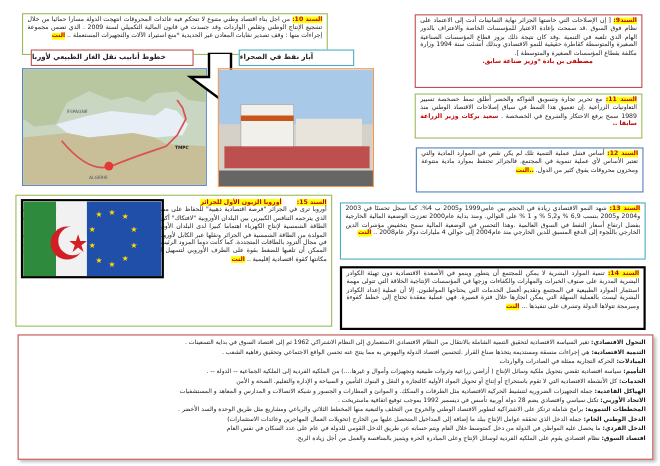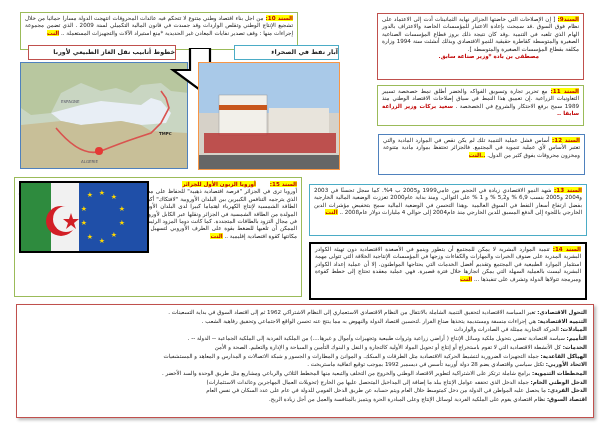--- a/index.html
+++ b/index.html
@@ -2,21 +2,21 @@
 <html><head>
 <meta charset="utf-8">
 <style>
   * { box-sizing: border-box; margin: 0; padding: 0; }
   html, body { width: 600px; height: 424px; background: #ffffff; overflow: hidden; }
   body { position: relative; font-family: "DejaVu Sans", sans-serif; color: #222; }
   .box { position: absolute; direction: rtl; text-align: justify; font-size: 5.6px; line-height: 7.4px; padding: 2px 4px; background: #fff; }
   .lbl { background: #ffff00; color: #c00000; font-weight: bold; }
   .src { color: #c00000; font-weight: bold; }
   .hl { background: #ffff00; color: #c00000; font-weight: bold; }
-  .caption { position: absolute; direction: rtl; text-align: right; font-size: 6.4px; font-weight: bold; line-height: 13px; background: #fff; }
+  .caption { position: absolute; direction: rtl; text-align: left; font-size: 6.4px; font-weight: bold; line-height: 13px; background: #fff; }
   .img { position: absolute; overflow: hidden; }
   .defs .row { display: block; }
   .defs .term { font-weight: bold; color: #1a1a1a; }
 </style>
 </head>
 <body>
 
 <div class="box" style="left:20px;top:12px;width:278px;height:38px;border:1.5px solid #9bbb59;">
   <span class="lbl">السند 10:</span>
   <span>من اجل بناء اقتصاد وطني متنوع لا تتحكم فيه عائدات المحروقات انتهجت الدولة مسارا حمائيا من خلال تشجيع الإنتاج الوطني وتقلص الواردات وقد جسدت في قانون المالية التكميلي لسنة 2009 . الذي تضمن مجموعة إجراءات منها : وقف تصدير نفايات المعادن غير الحديدية *منع استيراد الآلات والتجهيزات المستعملة ..</span>
@@ -24,21 +24,21 @@
 </div>
 
 <div class="box" style="left:377px;top:13px;width:207px;height:67px;border:1.5px solid #c0504d;">
   <span class="lbl">السند9:</span>
   <span>[ إن الإصلاحات التي خاضتها الجزائر نهاية الثمانينات أدت إلى الاعتماد على نظام فوق السوق .قد سمحت بإعادة الاعتبار للمؤسسات الخاصة والاعتراف بالدور الهام الذي تلعبه في التنمية .وقد كان نتيجة ذلك بروز قطاع المؤسسات الصناعية الصغيرة والمتوسطة كقاطرة حقيقية للنمو الاقتصادي وبذلك أنشئت سنة 1994 وزارة مكلفة بقطاع المؤسسات الصغيرة والمتوسطة ].</span>
   <div class="src" style="padding-right:40px;">مصطفى بن بادة *وزير صناعة سابق.</div>
 </div>
 
 <div class="caption" style="left:28px;top:45px;width:148px;height:15px;border:1.5px solid #c0504d;">خطوط أنابيب نقل الغاز الطبيعي لأوربا</div>
 
-<div class="caption" style="left:234px;top:45px;width:105px;height:15px;border:1.5px solid #4bacc6;">آبار نفط في الصحراء</div>
+<div class="caption" style="left:217px;top:45px;width:105px;height:15px;border:1.5px solid #4bacc6;">آبار نفط في الصحراء</div>
 
 <div class="img" style="left:20px;top:62px;width:168px;height:107px;border:1.5px solid #4f81bd;background:#dfe6dc;">
   <svg width="168" height="107" viewBox="0 0 168 107">
     <rect width="168" height="107" fill="#c9d6c2"></rect>
     <path d="M0,0 L168,0 L168,30 L150,28 L140,20 L120,22 L110,30 L95,25 L80,28 L60,20 L40,30 L30,50 L10,52 L0,45 Z" fill="#b8c79f"></path>
     <path d="M30,50 L60,42 L80,38 L100,40 L120,42 L130,35 L140,38 L150,50 L145,60 L120,62 L100,58 L80,60 L60,62 L40,58 Z" fill="#e8eef5"></path>
     <path d="M0,62 L40,58 L60,62 L80,60 L100,58 L120,62 L130,68 L168,70 L168,107 L0,107 Z" fill="#c8bf98"></path>
     <path d="M35,65 Q60,95 80,88 Q100,80 115,75 L130,70 L140,60 L148,45 L145,35 L140,28" fill="none" stroke="#d9534f" stroke-width="1.6"></path>
     <circle cx="78" cy="88" r="4" fill="#e53935"></circle>
     <text x="40" y="40" font-size="4" fill="#556" font-family="DejaVu Sans, sans-serif">ESPAGNE</text>

